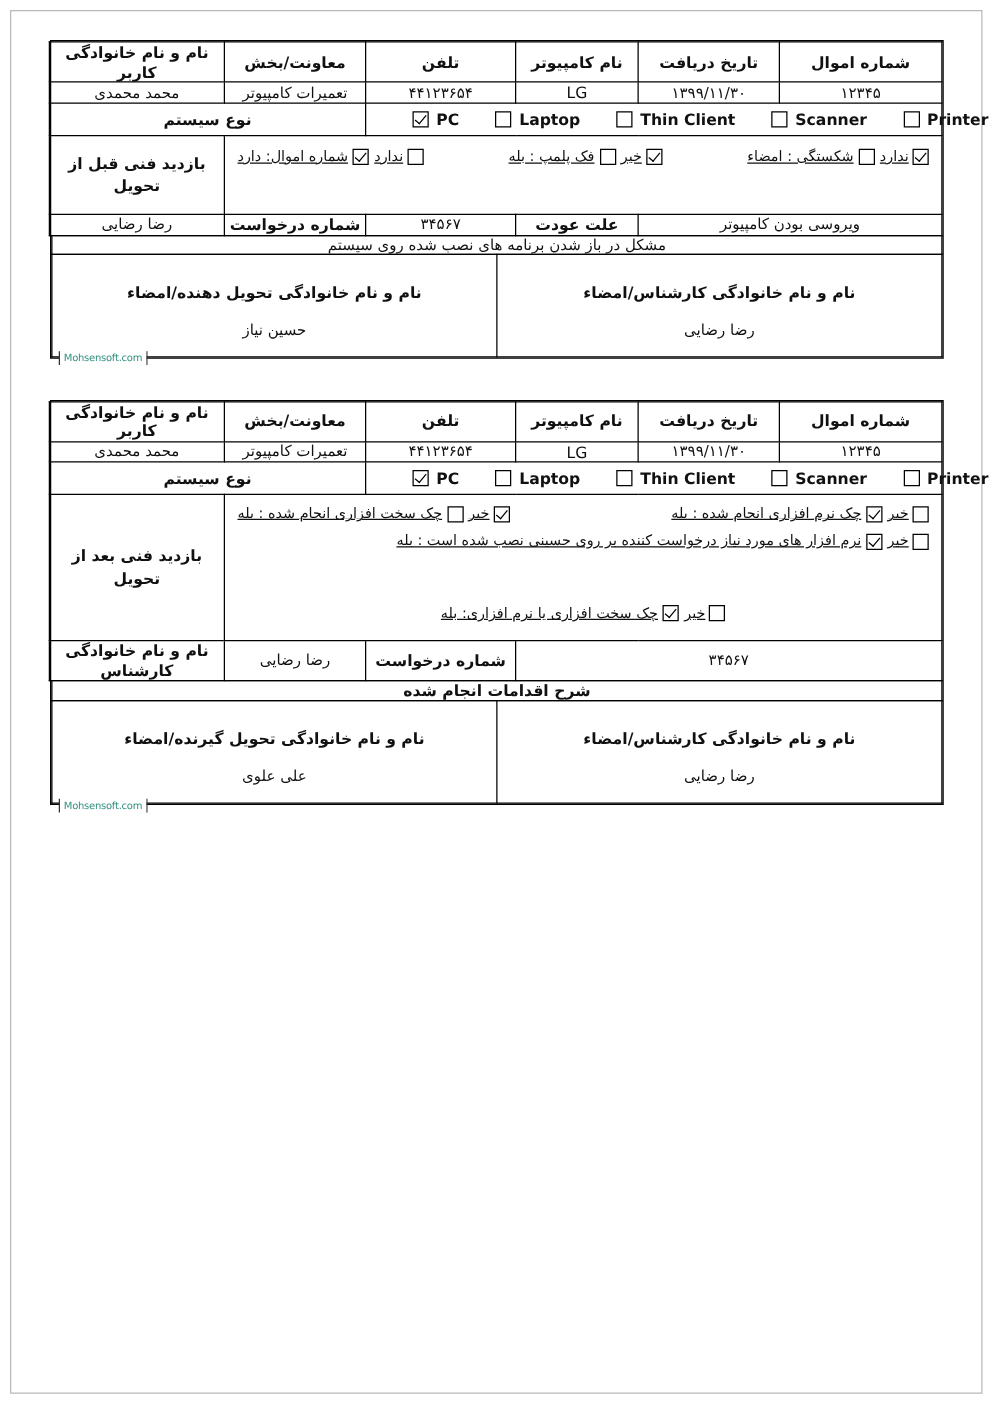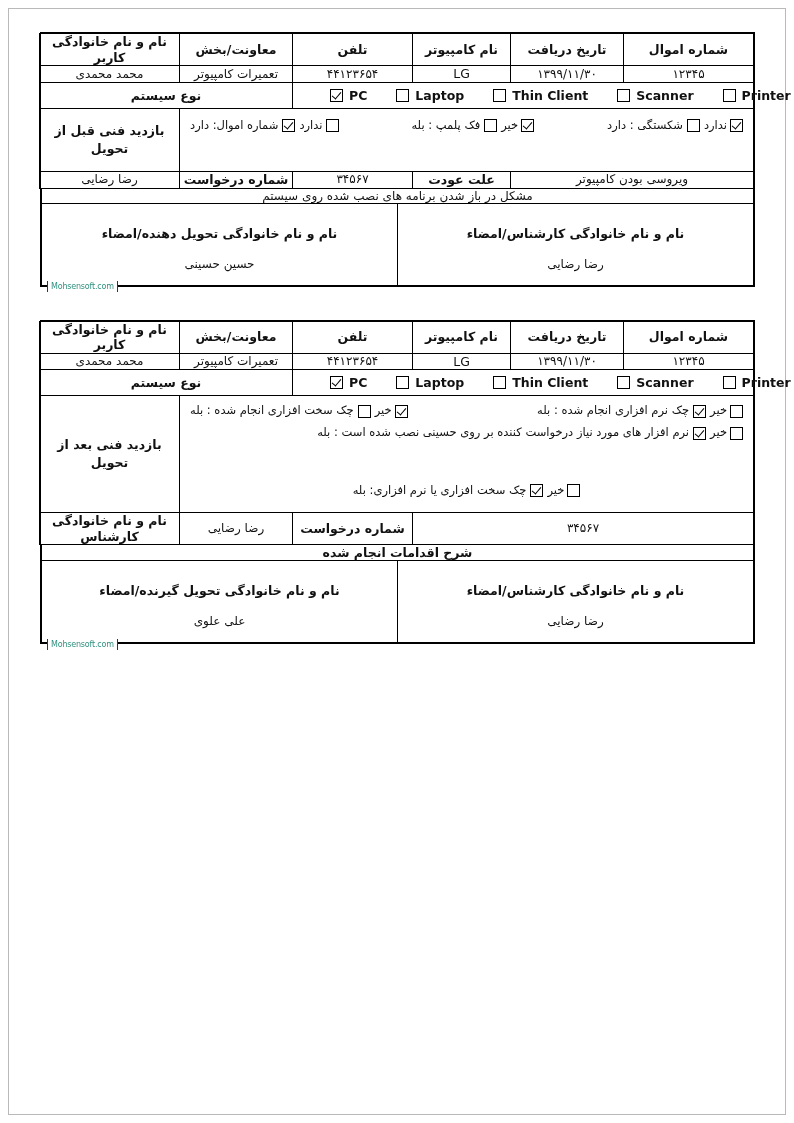--- a/index.html
+++ b/index.html
@@ -169,20 +169,21 @@
     justify-content: flex-end;
   }
   .insp-grp {
     display: flex;
     flex-direction: row-reverse;
     align-items: center;
     gap: 4px;
   }
   .insp-grp .txt {
     font-size: 11.5px;
+    text-decoration: underline;
   }
   .insp-grp .pair {
     display: flex;
     flex-direction: row-reverse;
     align-items: center;
     gap: 3px;
   }
 
   
   .desc-band {
@@ -327,21 +328,21 @@
               <div class="insp-grp">
                 <span class="txt">فک پلمپ : بله</span>
                 <span class="cbx"></span>
                 <span class="pair">
                   <span class="txt">خیر</span>
                   <span class="cbx checked"></span>
                 </span>
               </div>
 
               <div class="insp-grp">
-                <span class="txt">شکستگی : دارد</span>
+                <span class="txt">شکستگی : امضاء</span>
                 <span class="cbx"></span>
                 <span class="pair">
                   <span class="txt">ندارد</span>
                   <span class="cbx checked"></span>
                 </span>
               </div>
 
             </div>
           </div>
         </td>
@@ -376,21 +377,21 @@
           <tr>
         <td class="sig-cell">
           <div class="sig-inner">
             <div class="sig-title">نام و نام خانوادگی کارشناس/امضاء</div>
             <div class="sig-name">رضا رضایی</div>
           </div>
         </td>
         <td class="sig-cell">
           <div class="sig-inner">
             <div class="sig-title">نام و نام خانوادگی تحویل دهنده/امضاء</div>
-            <div class="sig-name">حسین حسینی</div>
+            <div class="sig-name">حسین نیاز</div>
           </div>
         </td>
       </tr>
     </tbody>
       </table>
 
     <div class="watermark">
       <span class="tick"></span>
       <span class="wm-text">Mohsensoft.com</span>
       <span class="tick"></span>

